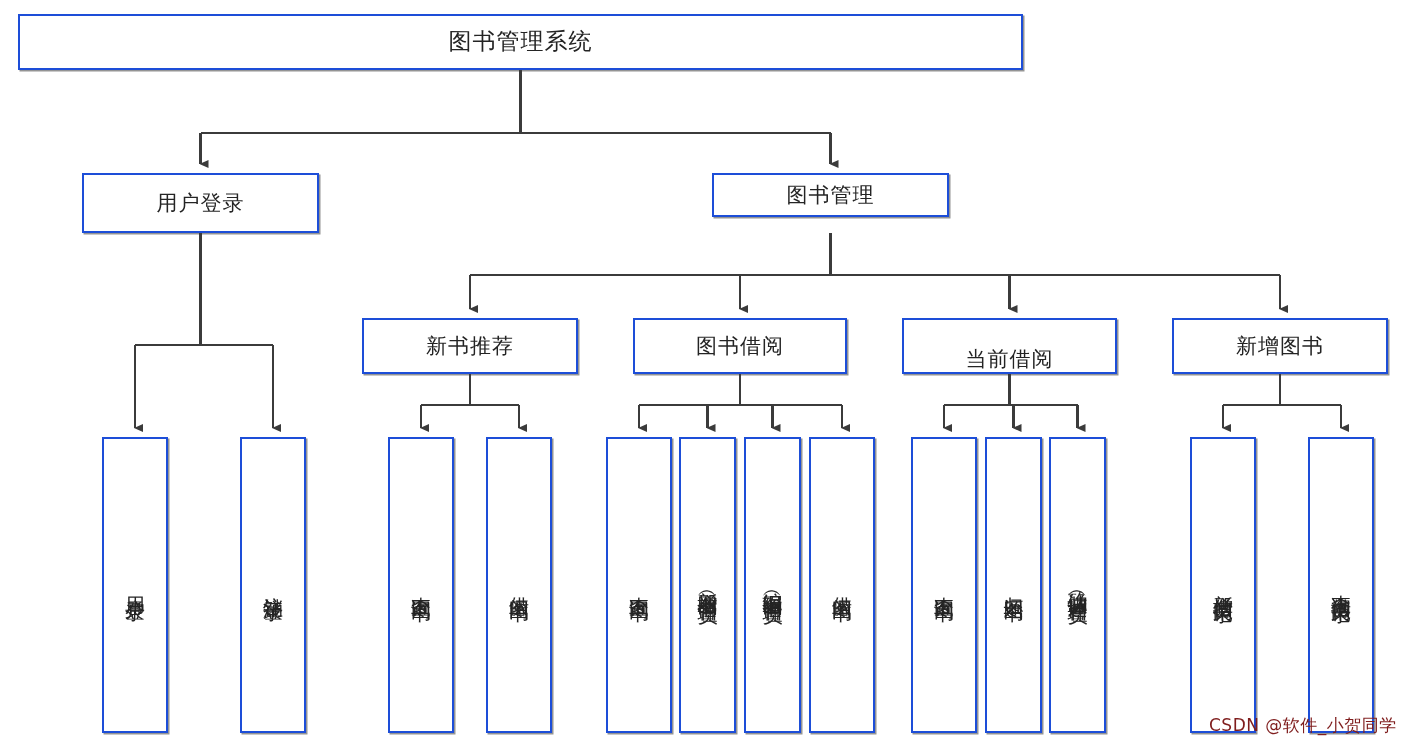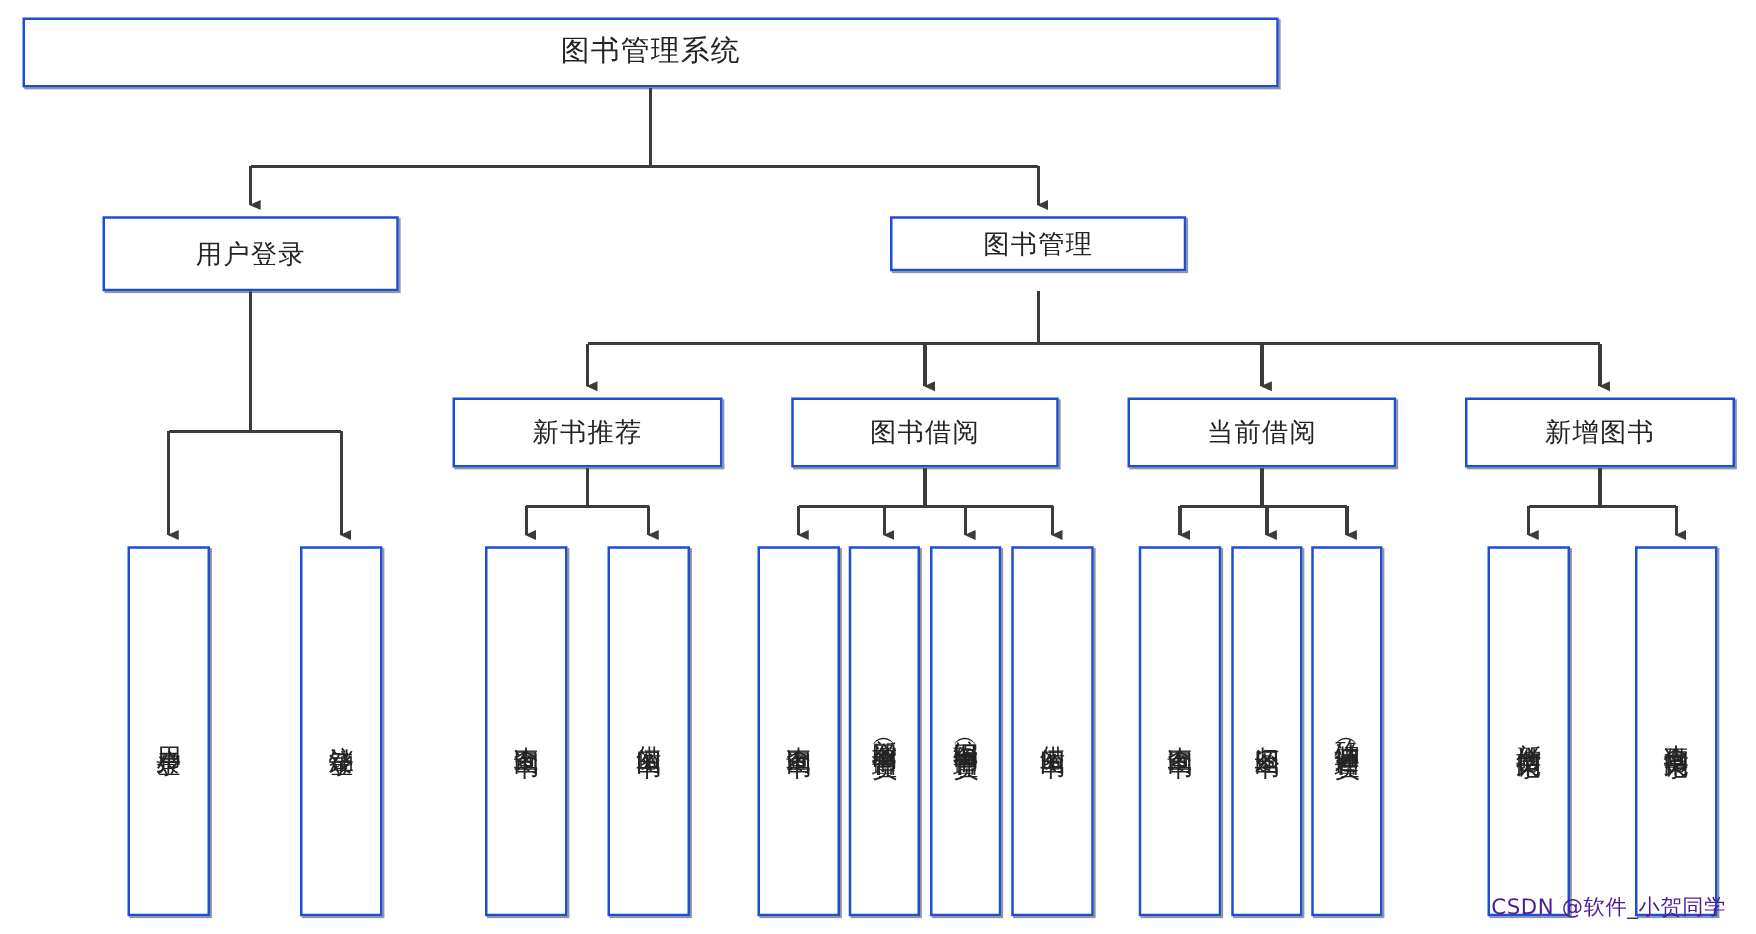--- a/index.html
+++ b/index.html
@@ -106,21 +106,21 @@
       </div>
       <div class="node" style="left: 712px; top: 173px; width: 237px; height: 44px;">
         <span class="lbl">图书管理</span>
       </div>
       <div class="node" style="left: 362px; top: 318px; width: 216px; height: 56px;">
         <span class="lbl">新书推荐</span>
       </div>
       <div class="node" style="left: 633px; top: 318px; width: 214px; height: 56px; text-align: right;">
         <span class="lbl">图书借阅</span>
       </div>
-      <div class="node" style="left: 902px; top: 318px; width: 215px; height: 56px;">
+      <div class="node" style="left: 902px; top: 318px; width: 215px; height: 56px; align-items: flex-end;">
         <span class="lbl">当前借阅</span>
       </div>
       <div class="node" style="left: 1172px; top: 318px; width: 216px; height: 56px;">
         <span class="lbl">新增图书</span>
       </div>
       <div class="node vertical" style="left: 102px; top: 437px; width: 66px; height: 296px;">
         <span class="lbl">用户登录</span>
       </div>
       <div class="node vertical" style="left: 240px; top: 437px; width: 66px; height: 296px;">
         <span class="lbl">注销登录</span>
@@ -153,14 +153,14 @@
         <span class="lbl">确认归还（管理员）</span>
       </div>
       <div class="node vertical" style="left: 1190px; top: 437px; width: 66px; height: 296px;">
         <span class="lbl">新增借阅记录</span>
       </div>
       <div class="node vertical" style="left: 1308px; top: 437px; width: 66px; height: 296px;">
         <span class="lbl">查询借阅记录</span>
       </div>
     </div>
 
-  <div class="watermark" style="left: 1193px; top: 714px; color: #4c1d95;">CSDN @软件_小贺同学</div>
+  <div class="watermark" style="left: 1193px; top: 714px; color: #7f1d1d; padding-left: 16px;">CSDN @软件_小贺同学</div>
 </div>
 
 </body></html>

